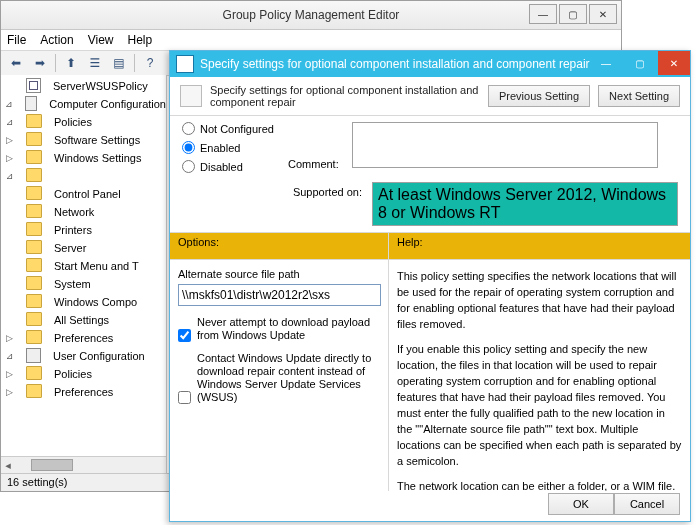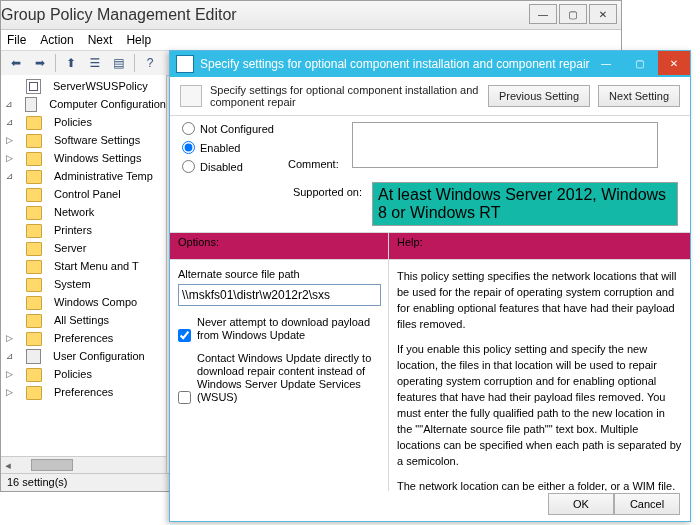--- a/index.html
+++ b/index.html
@@ -1,30 +1,30 @@
 <!DOCTYPE html>
 <html><head>
 <meta charset="utf-8">
 <style>
 html,body{margin:0;padding:0;font-family:"Segoe UI",Tahoma,sans-serif;font-size:11px;color:#000;background:#fff}
 .root{position:relative;width:700px;height:525px;overflow:hidden;background:#fff}
 
 .win1{position:absolute;left:0;top:0;width:620px;height:490px;border:1px solid #9e9e9e;background:#fff}
 .titlebar{height:28px;background:linear-gradient(#f7f7f7,#e9e9e9);border-bottom:1px solid #c8c8c8;position:relative}
-.titlebar .title{position:absolute;left:0;right:0;line-height:28px;font-size:16px;color:#333}
+.titlebar .title{position:absolute;left:0;right:0;text-align:center;line-height:28px;font-size:12px;color:#333}
 .wbtns{position:absolute;right:4px;top:3px;display:flex;gap:2px}
 .wbtn{width:26px;height:18px;border:1px solid #a0a0a0;background:#efefef;display:flex;align-items:center;justify-content:center;font-size:10px;color:#333}
 .menubar{height:20px;background:#fff;border-bottom:1px solid #d8d8d8;padding-left:6px;display:flex;gap:14px;align-items:center;font-size:12px;color:#000}
 .toolbar{height:24px;background:#f3f3f3;border-bottom:1px solid #d0d0d0;display:flex;align-items:center;gap:2px;padding-left:4px}
 .tbtn{width:20px;height:20px;border:1px solid transparent;display:flex;align-items:center;justify-content:center;font-size:12px;color:#34517a}
 .tsep{width:1px;height:18px;background:#c0c0c0;margin:0 2px}
 .body1{position:absolute;top:74px;bottom:18px;left:0;right:0;display:flex}
 .treepane{width:165px;border-right:1px solid #c8c8c8;background:#fff;overflow:hidden;position:relative}
 .tree{font-size:11px;line-height:16px;padding:2px 0 2px 4px}
-.tree .row{display:flex;align-items:flex-end;gap:12px;white-space:nowrap;padding:1px 0}
+.tree .row{display:flex;align-items:flex-start;gap:12px;white-space:nowrap;padding:1px 0}
 .tw{display:inline-block;width:9px;text-align:center;color:#595959;font-size:9px}
 .fico{width:14px;height:12px;background:#ffd96a;border:1px solid #caa43c;border-radius:1px;display:inline-block}
 .cico{width:13px;height:13px;background:#efefef;border:1px solid #888;display:inline-block}
 .pico{width:13px;height:13px;background:#fff;border:1px solid #888;display:inline-block;position:relative}
 .pico:after{content:"";position:absolute;left:2px;top:2px;width:7px;height:7px;border:1px solid #557;}
 .ind0{padding-left:0}.ind1{padding-left:12px}.ind2{padding-left:24px}.ind3{padding-left:36px}.ind4{padding-left:48px}
 .hscroll{position:absolute;left:0;right:0;bottom:0;height:16px;background:#efefef;border-top:1px solid #ccc;display:flex;align-items:center}
 .hscroll .thumb{width:40px;height:10px;background:#c4c4c4;margin-left:16px;border:1px solid #a0a0a0}
 .status{position:absolute;left:0;right:0;bottom:0;height:17px;background:#f0f0f0;border-top:1px solid #c8c8c8;padding-left:6px;line-height:17px;font-size:11px}
 
@@ -45,21 +45,21 @@
 .radios input{margin:0}
 .cbox{flex:1}
 .clbl{font-size:11px;margin-bottom:4px;display:inline-block;margin-right:10px}
 .txta{width:300px;height:40px;border:1px solid #a0a0a0;resize:none;font-family:inherit;font-size:11px}
 .suprow{display:flex;align-items:flex-start;gap:10px;padding:2px 12px 6px}
 .suprow .slbl{width:180px;text-align:right;font-size:11px;padding-top:4px}
 .supbox{flex:1;height:36px;border:1px solid #a0a0a0;padding:3px 5px;font-size:16px;background:#14b8a6;overflow:hidden}
 .split{display:flex;border-top:1px solid #d8d8d8;height:258px}
 .left2{width:218px;border-right:1px solid #d8d8d8;display:flex;flex-direction:column}
 .right2{flex:1;display:flex;flex-direction:column}
-.colhdr{height:20px;background:#be185d;border-bottom:1px solid #d8d8d8;padding:3px 8px;font-size:11px}
+.colhdr{height:20px;background:#eab308;border-bottom:1px solid #d8d8d8;padding:3px 8px;font-size:11px}
 .optbody{padding:8px;font-size:11px;flex:1;overflow:hidden}
 .pathlbl{margin-bottom:4px}
 .pathinput{width:195px;height:18px;border:1px solid #7a9ac0;padding:1px 3px;font-family:inherit;font-size:12px}
 .cb{display:flex;gap:6px;margin-top:10px;align-items:flex-end}
 .cb input{margin:1px 0 0}
 .cb span{flex:1;line-height:13px}
 .helpbody{padding:8px;font-size:11px;line-height:16px;flex:1;overflow:hidden}
 .helpbody p{margin:0 0 9px}
 .dlgbtns{position:absolute;right:10px;bottom:6px;display:flex;gap:0}
 .dbtn{width:66px;height:22px;border:1px solid #adadad;background:linear-gradient(#f8f8f8,#e8e8e8);font-size:11px}
@@ -74,21 +74,21 @@
       <div class="title">Group Policy Management Editor</div>
       <div class="wbtns">
         <div class="wbtn">—</div>
         <div class="wbtn">▢</div>
         <div class="wbtn">✕</div>
       </div>
     </div>
     <div class="menubar">
       <span>File</span>
       <span>Action</span>
-      <span>Next</span>
+      <span>View</span>
       <span>Help</span>
     </div>
     <div class="toolbar">
       <div class="tbtn">⬅</div>
       <div class="tbtn">➡</div>
       <div class="tsep"></div>
       <div class="tbtn">⬆</div>
       <div class="tbtn">☰</div>
       <div class="tbtn">▤</div>
       <div class="tsep"></div>
@@ -119,21 +119,20 @@
               <span>Software Settings</span>
             </div>
             <div class="row ind3">
               <span class="tw">▷</span>
               <span class="fico"></span>
               <span>Windows Settings</span>
             </div>
             <div class="row ind3">
               <span class="tw">⊿</span>
               <span class="fico"></span>
-              <span>Administrative Temp</span>
             </div>
             <div class="row ind4">
               <span class="tw"></span>
               <span class="fico"></span>
               <span>Control Panel</span>
             </div>
             <div class="row ind4">
               <span class="tw"></span>
               <span class="fico"></span>
               <span>Network</span>

